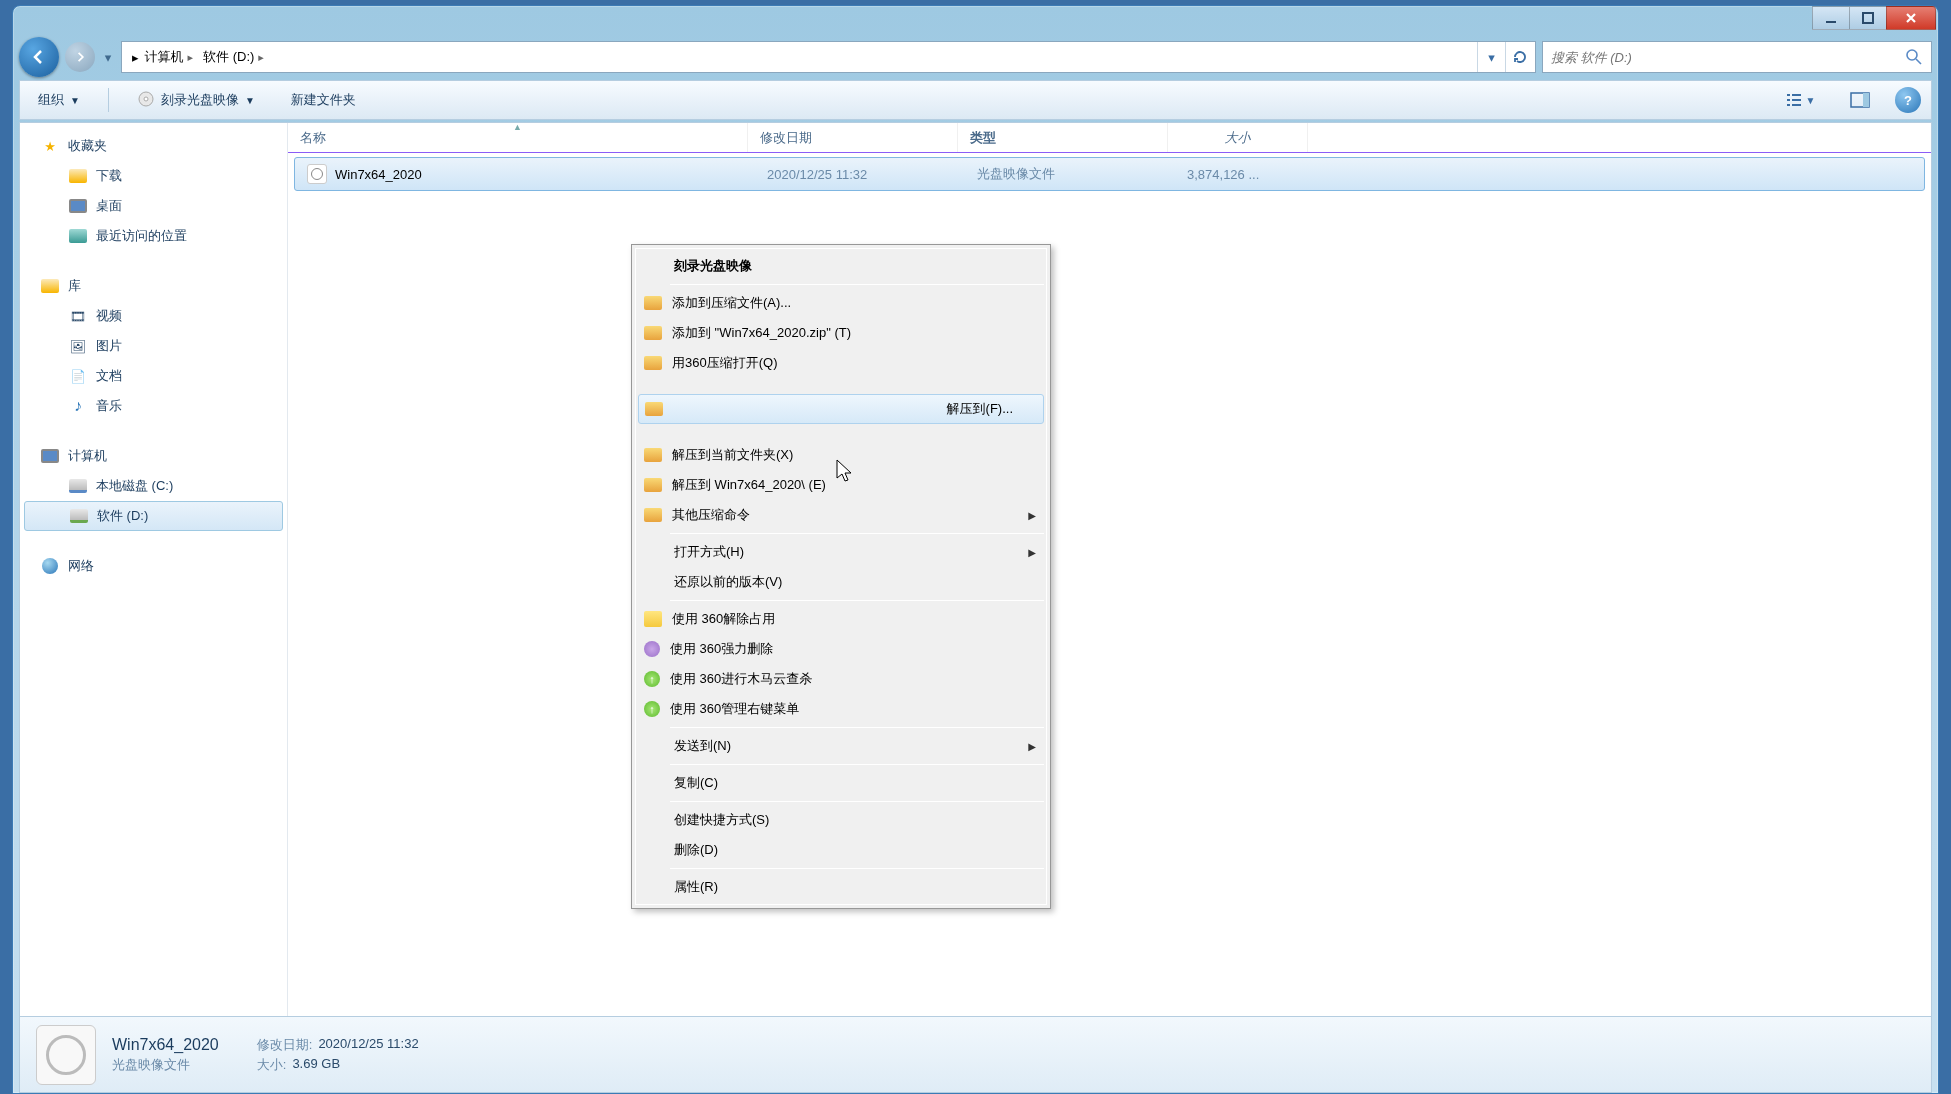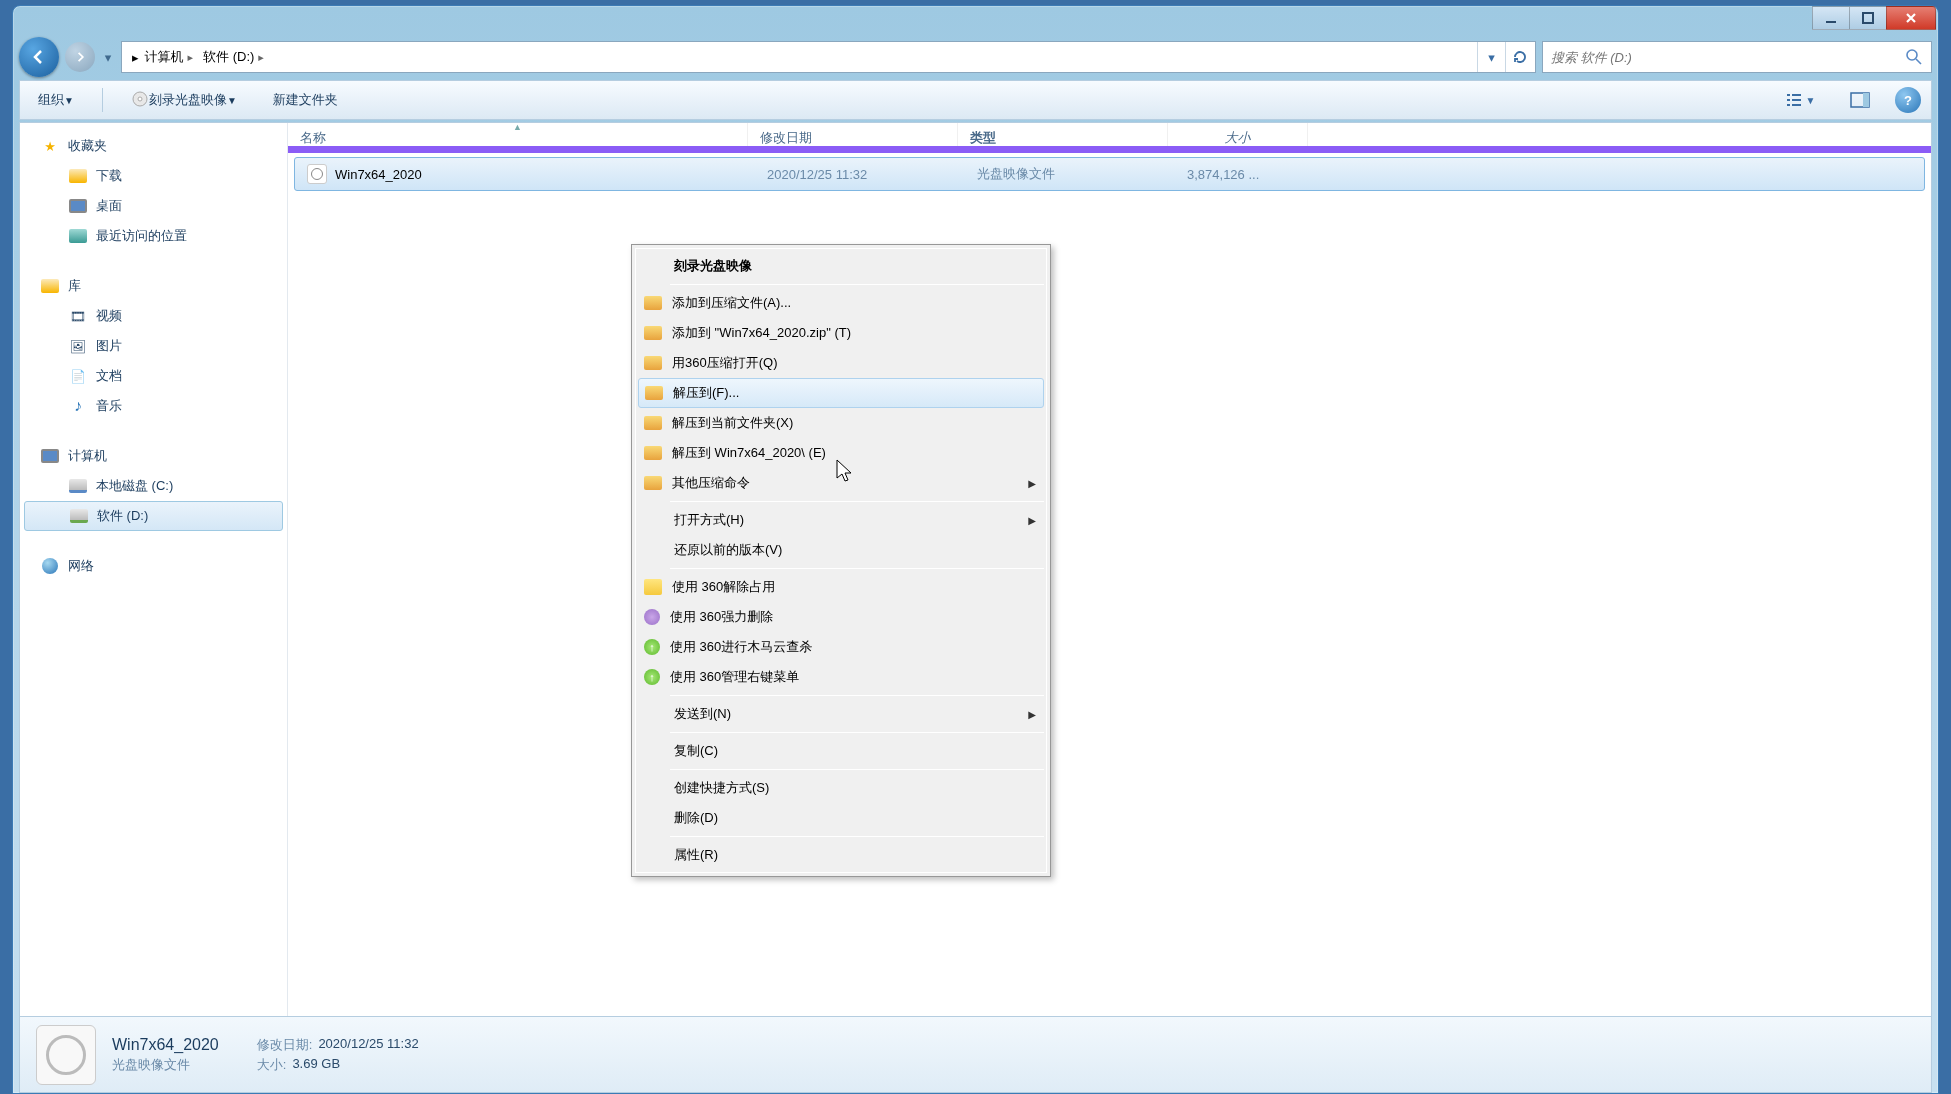--- a/index.html
+++ b/index.html
@@ -71,21 +71,21 @@
 .search-icn { width:18px;height:18px; }
 
 
 .toolbar {
   height: 40px; margin: 0 6px;
   background: linear-gradient(to bottom,#f7fbff,#dce9f4);
   border: 1px solid #b5cde0;
   display: flex; align-items: center;
   padding: 0 10px; gap: 20px;
 }
-.tool-btn { display:flex; align-items:center; padding:4px 8px; color:#1a3b5d;}
+.tool-btn { display:flex; align-items:center; gap:6px; padding:4px 8px; color:#1a3b5d;}
 .tool-sep { width:1px; height:24px; background:#b5cde0; }
 .toolbar .spacer{flex:1;}
 .tool-icon-btn{display:flex;align-items:center;justify-content:center;width:30px;height:30px;color:#3a6ea5;}
 .tool-icon-btn.dd{width:50px;gap:3px;}
 .help-btn{width:26px;height:26px;border-radius:50%;background:radial-gradient(circle at 35% 30%,#8ec7f0,#2a76b8);color:#fff;display:flex;align-items:center;justify-content:center;font-weight:bold;}
 
 
 .content {
   position:absolute; left:6px; right:6px; top:116px; bottom:76px;
   background:#fff; border:1px solid #b5cde0;
@@ -104,21 +104,21 @@
   color:#1a3b5d;
 }
 .tree-item.root { padding-left: 16px; font-weight:normal;}
 .tree-item.child { padding-left: 44px; }
 .tree-item.selected { background: linear-gradient(to bottom,#eaf3fb,#d4e7f6); border:1px solid #9ec9e2; border-radius:3px;}
 .tree-item .ticon{width:20px;height:20px;display:flex;align-items:center;justify-content:center;}
 
 
 .filelist { flex:1; position:relative; }
 .col-headers {
-  height: 30px; display:flex; border-bottom:7px solid #8b5cf6;
+  height: 30px; display:flex; border-bottom:1px solid #8b5cf6;
   color:#4a6a8a;
 }
 .col-h { padding: 6px 12px; border-right:1px solid #f0f0f0; position:relative;}
 .col-h.sort::after{content:"▲";position:absolute;top:-1px;left:50%;transform:translateX(-50%);font-size:9px;color:#7aa;}
 .col-name{width:460px;}
 .col-date{width:210px;}
 .col-type{width:210px;font-weight:bold;}
 .col-size{width:140px;text-align:center;font-style:italic;}
 
 .file-row {
@@ -147,21 +147,21 @@
   box-shadow: 3px 3px 6px rgba(0,0,0,.25);
   padding: 3px;
 }
 .cm-inner{border:1px solid #fff;background:#f0f0f0;padding:2px 0;}
 .cm-item {
   height: 30px; display:flex; align-items:center;
   padding: 0 30px 0 8px; gap: 10px;
   position:relative;
 }
 .cm-item.bold { font-weight:bold; }
-.cm-item.hover { background: linear-gradient(to bottom,#eef6fd,#d6e9f8); border:1px solid #aed2ee; border-radius:3px; margin:0 2px; padding-left:6px;}
+.cm-item.hover { background: linear-gradient(to bottom,#eef6fd,#d6e9f8); border:1px solid #aed2ee; border-radius:3px; margin:16px 2px; padding-left:6px;justify-content:space-between;}
 .cm-icon{width:20px;height:20px;display:flex;align-items:center;justify-content:center;}
 .cm-arrow{position:absolute;right:10px;font-size:10px;color:#333;}
 .cm-sep{height:1px;background:#d7d7d7;margin:3px 2px 3px 34px;border-bottom:1px solid #fff;}
 .cm-icon.archive{background:linear-gradient(to bottom,#f9d976,#e8a33d);border-radius:2px;width:18px;height:14px;}
 .cm-icon.yellow{background:linear-gradient(to bottom,#ffe680,#f5c93d);border-radius:2px;width:18px;height:16px;}
 .cm-icon.purple{background:radial-gradient(circle,#c9a6e8,#9a6fc8);border-radius:50%;width:16px;height:16px;}
 .cm-icon.green{background:radial-gradient(circle,#a6e876,#5cb82c);border-radius:50%;width:16px;height:16px;position:relative;}
 .cm-icon.green::after{content:"↑";color:#fff;font-size:11px;font-weight:bold;}
 
 

